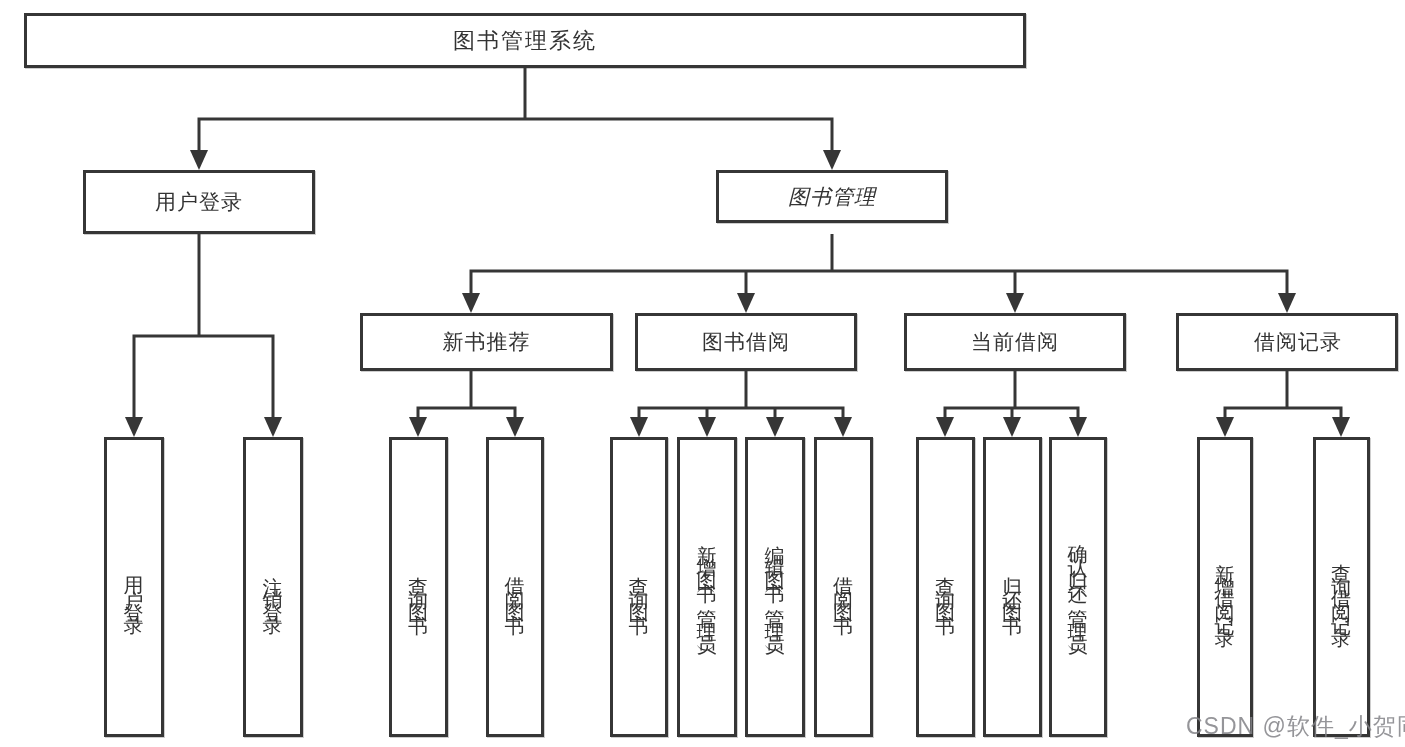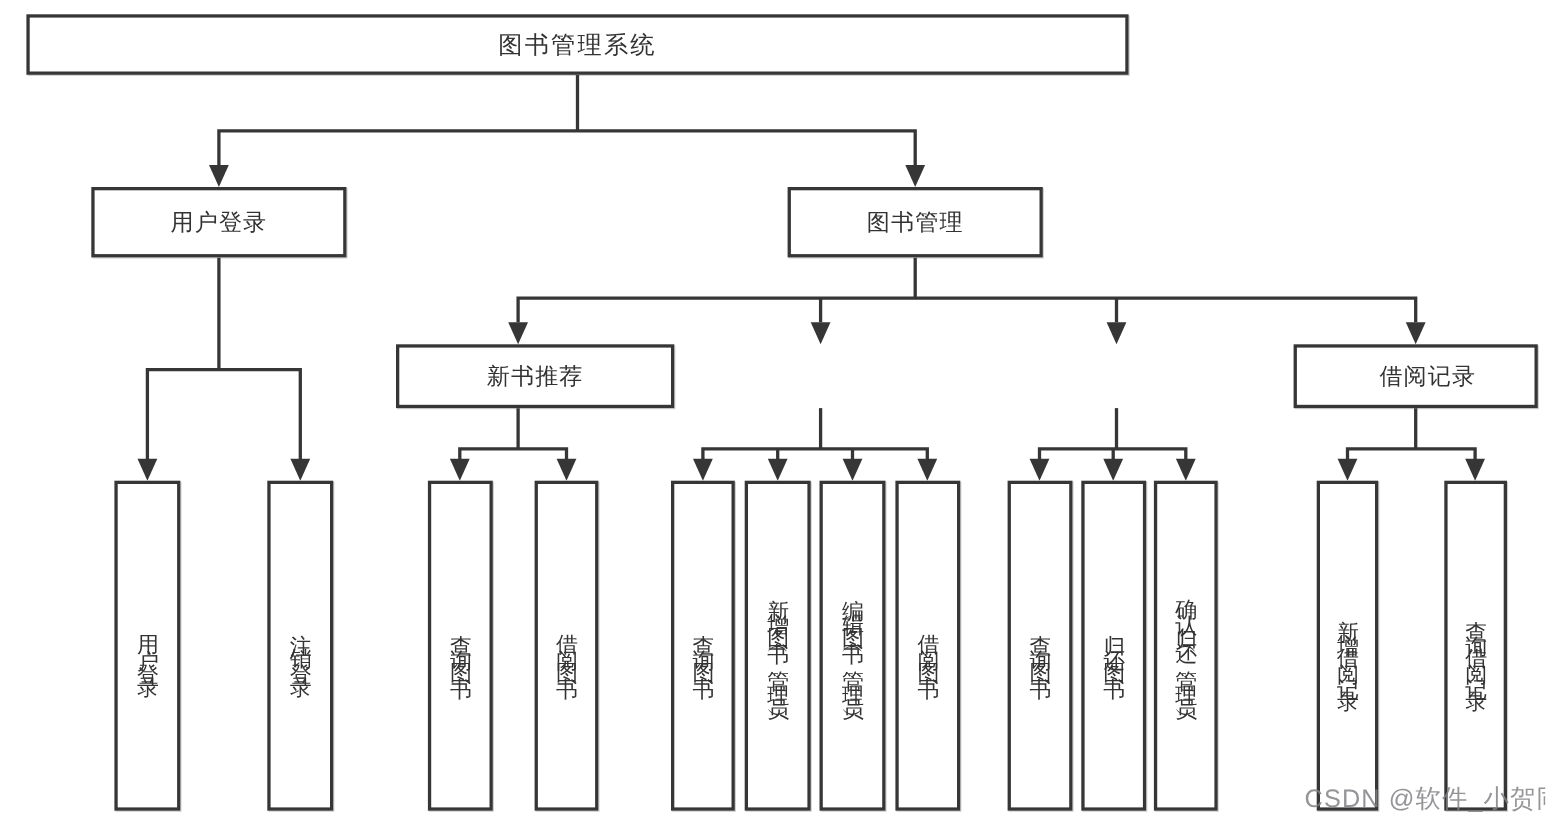--- a/index.html
+++ b/index.html
@@ -113,23 +113,25 @@
       <polygon points="1003,417 1021,417 1012,437"></polygon>
       <polygon points="1069,417 1087,417 1078,437"></polygon>
       <polygon points="1216,417 1234,417 1225,437"></polygon>
       <polygon points="1332,417 1350,417 1341,437"></polygon>
     </g>
   </svg>
 
   <div class="box root-box" style="left:24px; top:13px; width:1002px; height:55px;">图书管理系统</div>
 
   <div class="box lvl-box" style="left:83px; top:170px; width:232px; height:64px;">用户登录</div>
-  <div class="box lvl-box" style="left:716px; top:170px; width:232px; height:64px;">图书管理</div>
+  <div class="box lvl-box" style="left:716px; top:170px; width:232px; height:53px;font-style:italic;">图书管理</div>
 
   <div class="box lvl-box" style="left:360px; top:313px; width:253px; height:58px;">新书推荐</div>
+  <div class="box lvl-box" style="left:635px; top:313px; width:222px; height:58px;">图书借阅</div>
+  <div class="box lvl-box" style="left:904px; top:313px; width:222px; height:58px;">当前借阅</div>
   <div class="box lvl-box" style="left:1176px; top:313px; width:222px; height:58px;padding-left:22px;">借阅记录</div>
 
   <div class="box leaf-box" style="left:104px; top:437px; width:60px; height:300px;">用户登录</div>
   <div class="box leaf-box" style="left:243px; top:437px; width:60px; height:300px;">注销登录</div>
 
   <div class="box leaf-box" style="left:389px; top:437px; width:59px; height:300px;">查询图书</div>
   <div class="box leaf-box" style="left:486px; top:437px; width:58px; height:300px;">借阅图书</div>
 
   <div class="box leaf-box" style="left:610px; top:437px; width:58px; height:300px;">查询图书</div>
   <div class="box leaf-box" style="left:677px; top:437px; width:60px; height:300px;">新增图书（管理员）</div>

